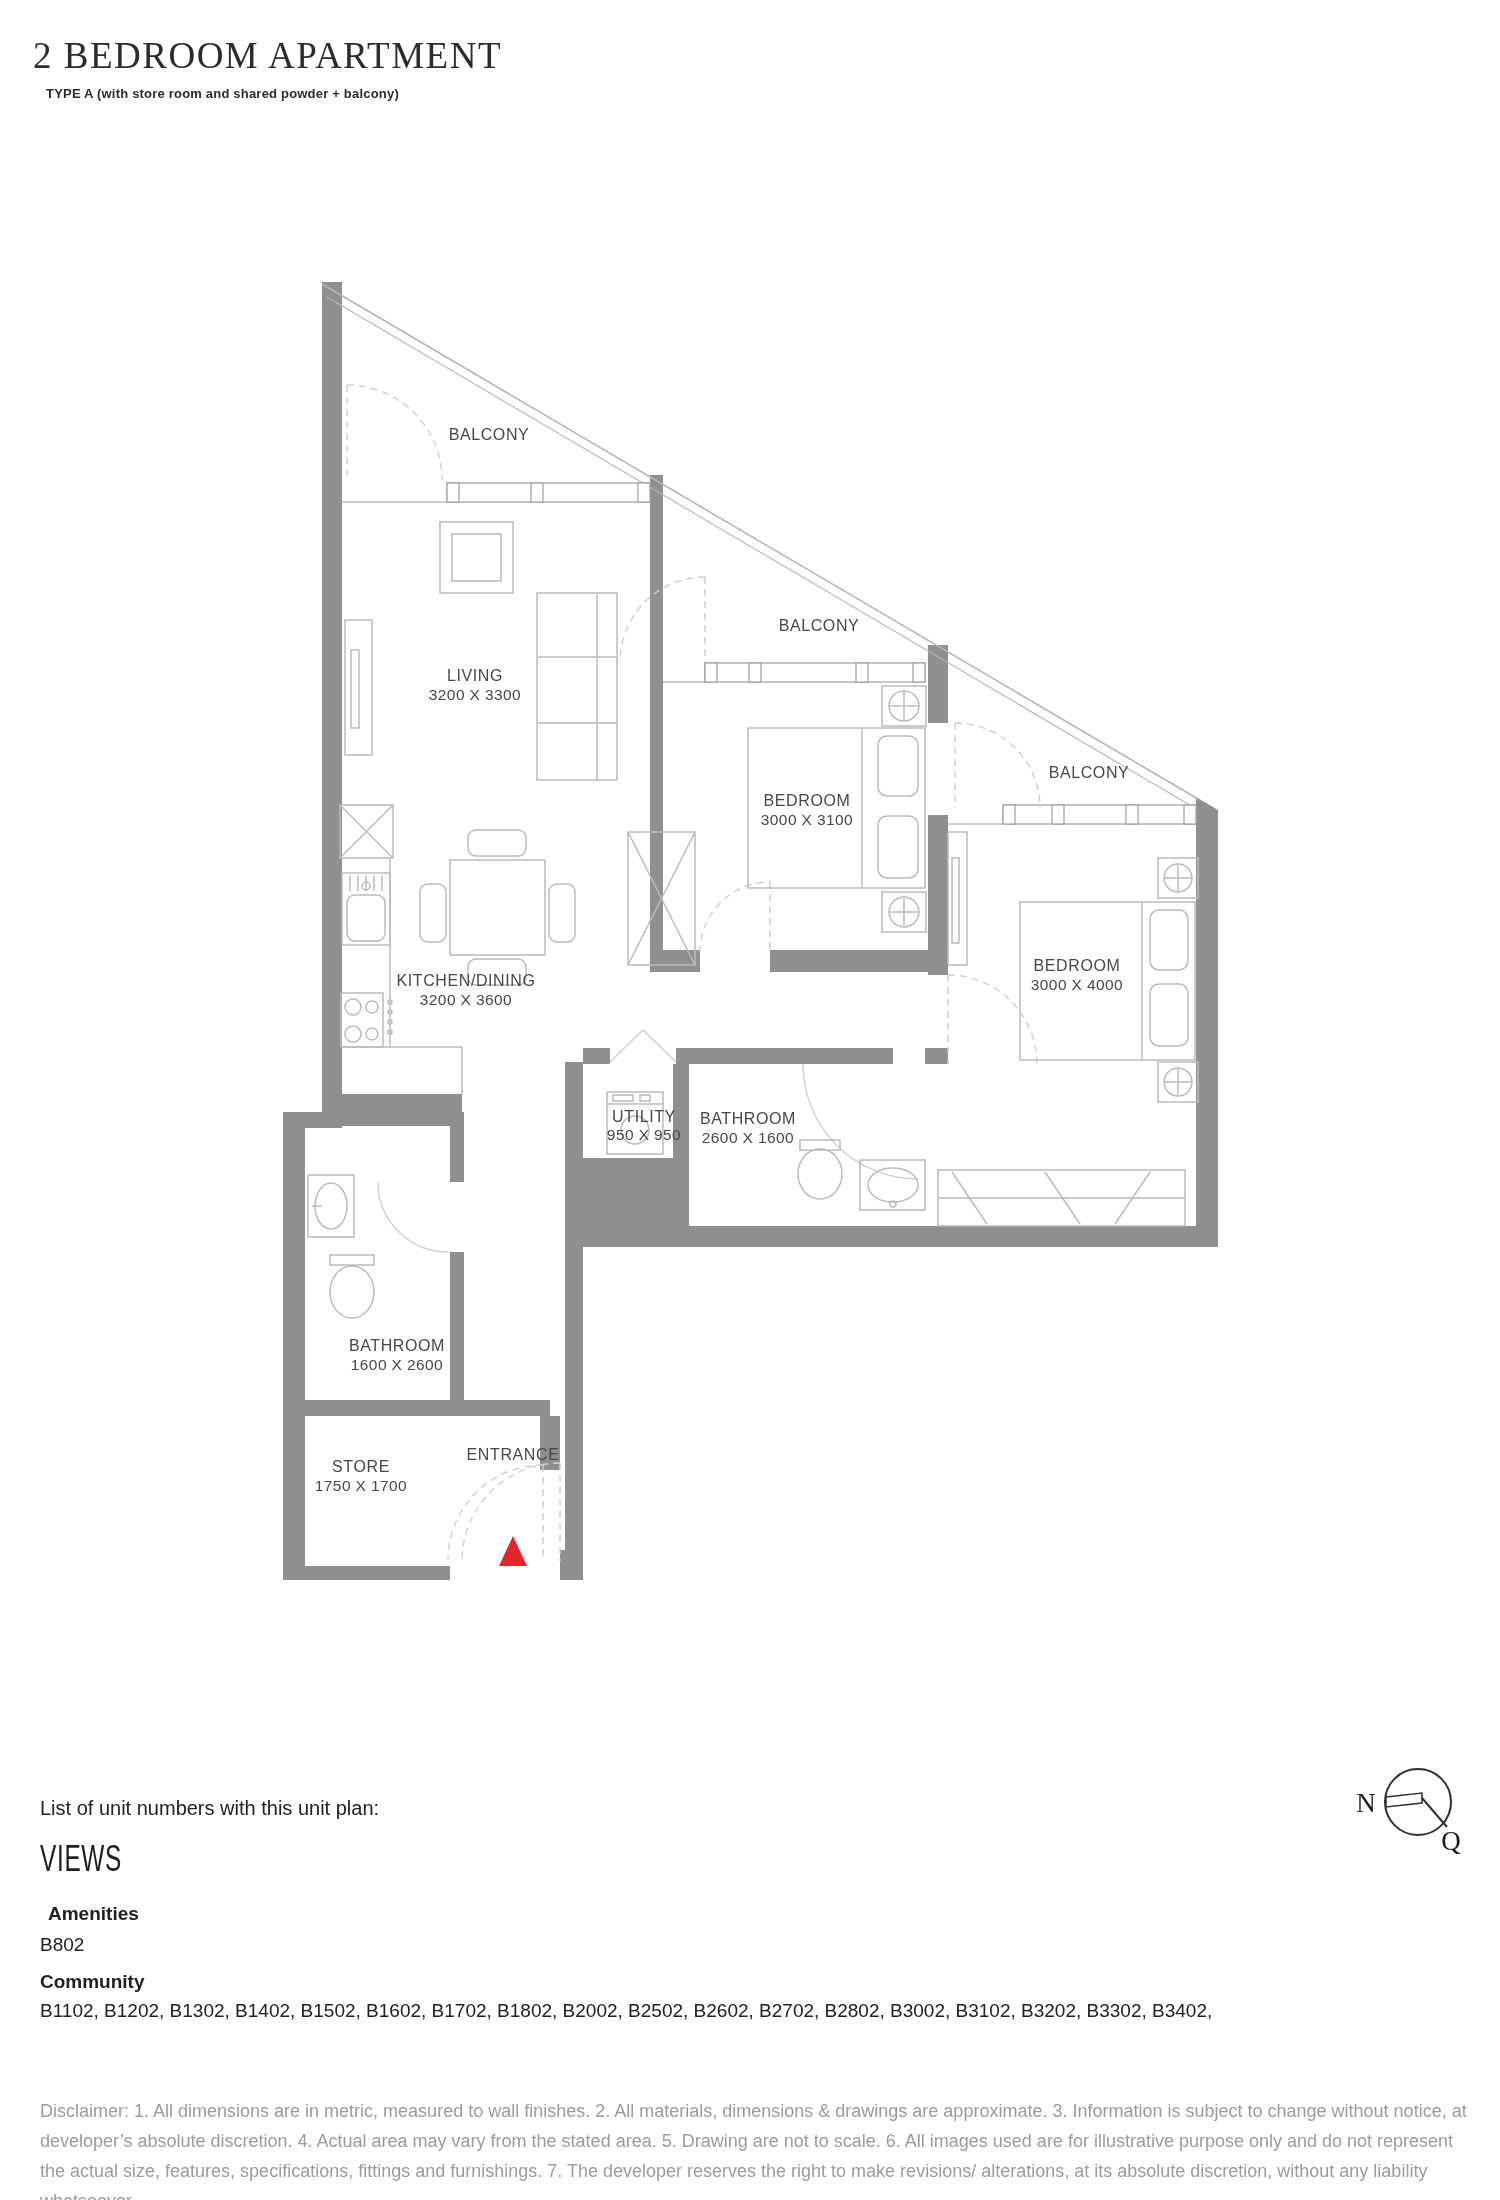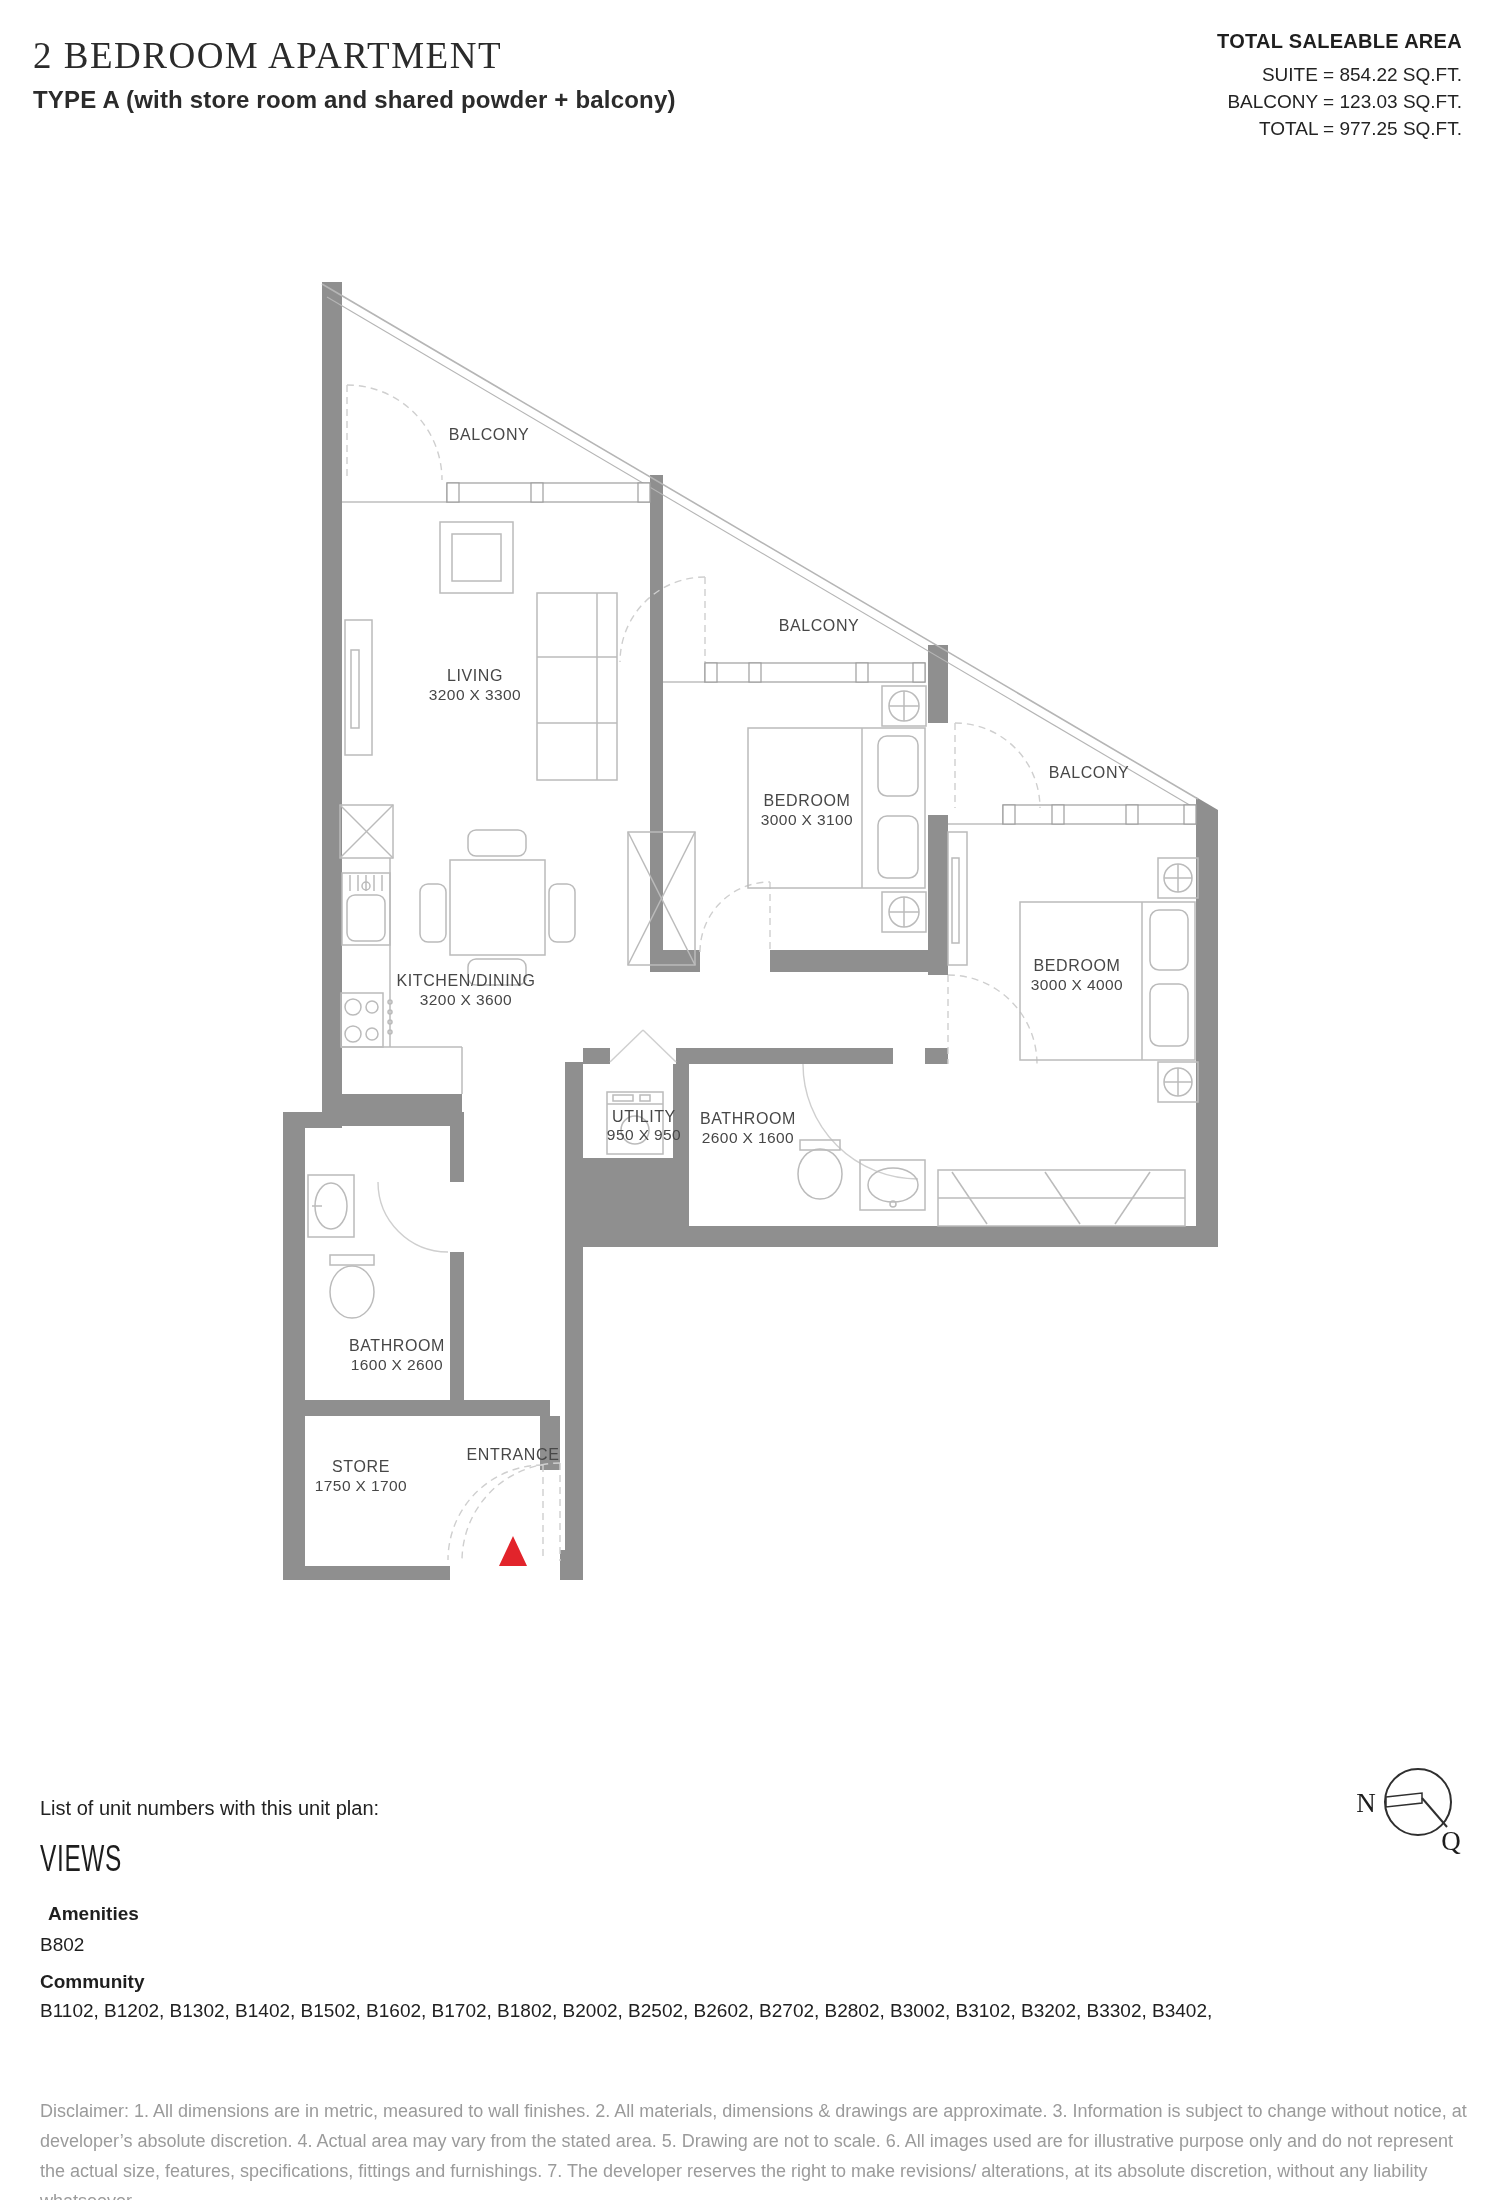--- a/index.html
+++ b/index.html
@@ -1,21 +1,21 @@
 <!DOCTYPE html>
 <html><head>
 <meta charset="utf-8">
 <style>
   html,body{margin:0;padding:0;background:#ffffff;}
   .page{position:relative;width:1500px;height:2200px;background:#ffffff;overflow:hidden;
         font-family:"Liberation Sans",sans-serif;color:#1f1f1f;border-radius:13px;}
   
   .title{position:absolute;left:33px;top:34px;font-family:"Liberation Serif",serif;
          font-size:37px;font-weight:500;letter-spacing:1.5px;color:#2b2b2b;}
-  .subtitle{position:absolute;left:33px;top:86px;font-size:24px;font-weight:600;
+  .subtitle{position:absolute;left:46px;top:86px;font-size:13px;font-weight:600;
             letter-spacing:.2px;color:#2b2b2b;}
   .area-block{position:absolute;right:38px;top:30px;text-align:right;}
   .area-heading{font-size:20px;font-weight:bold;letter-spacing:.3px;margin-bottom:8px;}
   .area-line{font-size:19px;line-height:27px;color:#232323;}
   
   .plan-svg{position:absolute;left:0;top:0;}
   .room-name{font-size:16px;fill:#474747;letter-spacing:.6px;}
   .room-dims{font-size:15.5px;fill:#474747;letter-spacing:.4px;}
   
   .list-title{position:absolute;left:40px;top:1797px;font-size:20px;color:#222;text-align:center;}
@@ -28,26 +28,20 @@
   .disclaimer{position:absolute;left:40px;top:2096px;width:1430px;font-size:18px;
               line-height:30px;color:#9b9b9b;}
 </style>
 </head>
 <body>
 
 <div class="page">
 
   <div class="title">2 BEDROOM APARTMENT</div>
   <div class="subtitle">TYPE A (with store room and shared powder + balcony)</div>
-  <div class="area-block">
-    <div class="area-heading">TOTAL SALEABLE AREA</div>
-    <div class="area-line">SUITE = 854.22 SQ.FT.</div>
-    <div class="area-line">BALCONY = 123.03 SQ.FT.</div>
-    <div class="area-line">TOTAL = 977.25 SQ.FT.</div>
-  </div>
 
   <svg class="plan-svg" width="1500" height="2200" viewBox="0 0 1500 2200">
 
     <g fill="#8f8f8f" stroke="none">
       <rect x="322" y="282" width="20" height="830"></rect>
       <rect x="322" y="1094" width="140" height="18"></rect>
       <rect x="283" y="1112" width="59" height="16"></rect>
       <rect x="283" y="1112" width="22" height="468"></rect>
       <rect x="305" y="1112" width="159" height="14"></rect>
       <rect x="283" y="1566" width="167" height="14"></rect>

